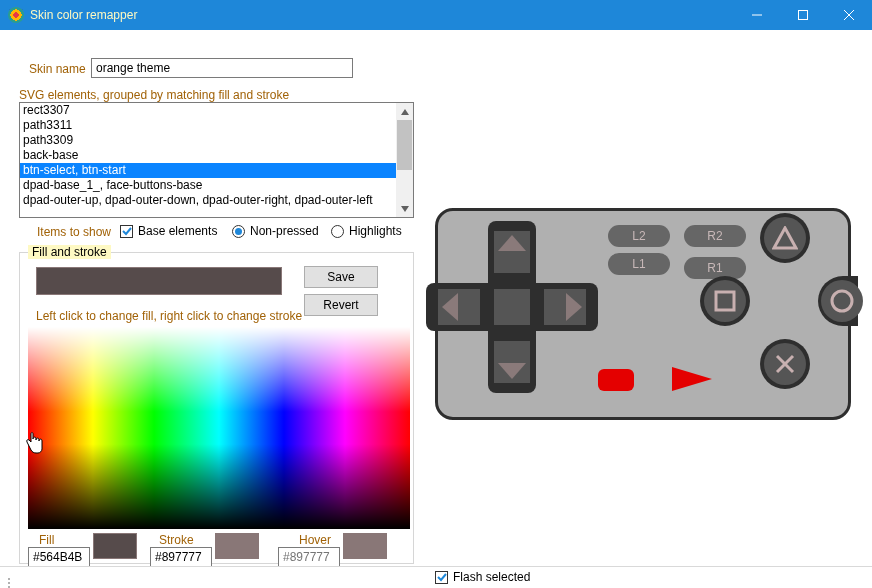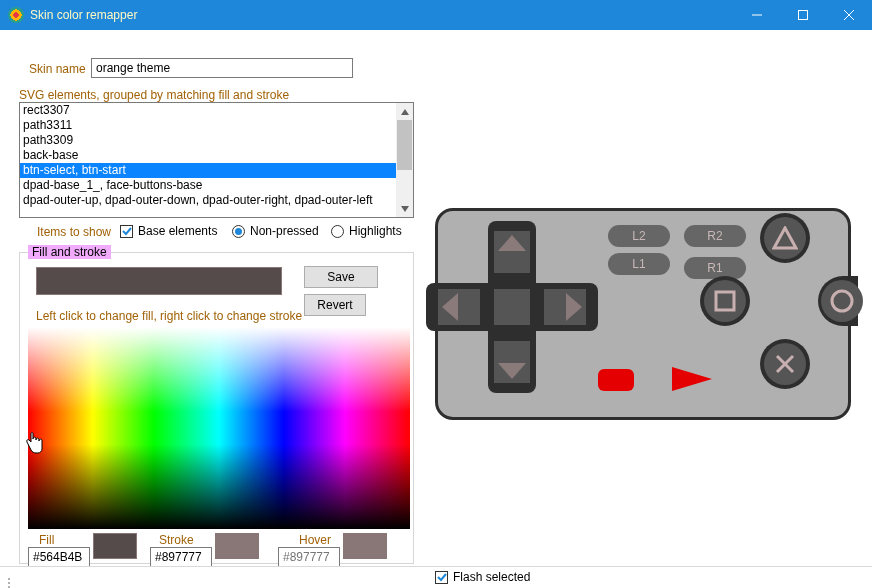--- a/index.html
+++ b/index.html
@@ -36,21 +36,21 @@
 .listbox .sb .btn { height:17px; display:flex; align-items:center; justify-content:center; background:#f0f0f0; }
 .listbox .sb .thumb { position:absolute; left:1px; right:1px; top:17px; height:50px; background:#c2c2c2; }
 
 .chk, .rad { display:inline-flex; align-items:center; gap:5px; }
 .chkbox { width:13px; height:13px; border:1px solid #333; display:flex; align-items:center; justify-content:center; background:#fff; }
 .chkbox svg { stroke:#1e87d9; stroke-width:2; fill:none; }
 .radio { width:13px; height:13px; border:1px solid #333; border-radius:50%; display:flex; align-items:center; justify-content:center; background:#fff; }
 .radio .dot { width:7px; height:7px; border-radius:50%; background:#1e87d9; }
 
 .group { position:absolute; border:1px solid #d6d6d6; }
-.group .legend { position:absolute; left:8px; top:-8px; background:#f0abfc; padding:0 4px; font-size:12px; }
+.group .legend { position:absolute; left:8px; top:-8px; background:#fef9c3; padding:0 4px; font-size:12px; }
 
 .swatch-large {
   width:246px; height:28px; border:1px solid #897777; background:#564b4b;
 }
 .btn3d {
   display:flex; align-items:center; justify-content:center;
   background:#e1e1e1; border:1px solid #adadad; height:22px;
 }
 
 .spectrum {
@@ -170,21 +170,21 @@
     <span>Highlights</span>
   </div>
 
   <div class="group" style="left:19px; top:222px; width:395px; height:312px;">
     <div class="legend">Fill and stroke</div>
 
     <div class="swatch-large" style="position:absolute; left:16px; top:14px;"></div>
     <div class="btn3d" style="position:absolute; left:284px; top:13px; width:74px;">
         <span>Save</span>
       </div>
-    <div class="btn3d" style="position:absolute; left:284px; top:41px; width:62px;">
+    <div class="btn3d" style="position:absolute; left:284px; top:41px; width:74px;">
         <span>Revert</span>
       </div>
 
     <div class="label" style="position:absolute; left:16px; top:56px;">Left click to change fill, right click to change stroke</div>
 
     <div class="spectrum" style="left:8px; top:74px;"></div>
 
     <div class="label" style="position:absolute; left:19px; top:280px;">Fill</div>
     <input class="inp" style="position: absolute; left: 8px; top: 294px; width: 62px;" value="#564B4B">
     <div class="color-swatch" style="position:absolute; left:73px; top:280px; background:#564b4b;"></div>

